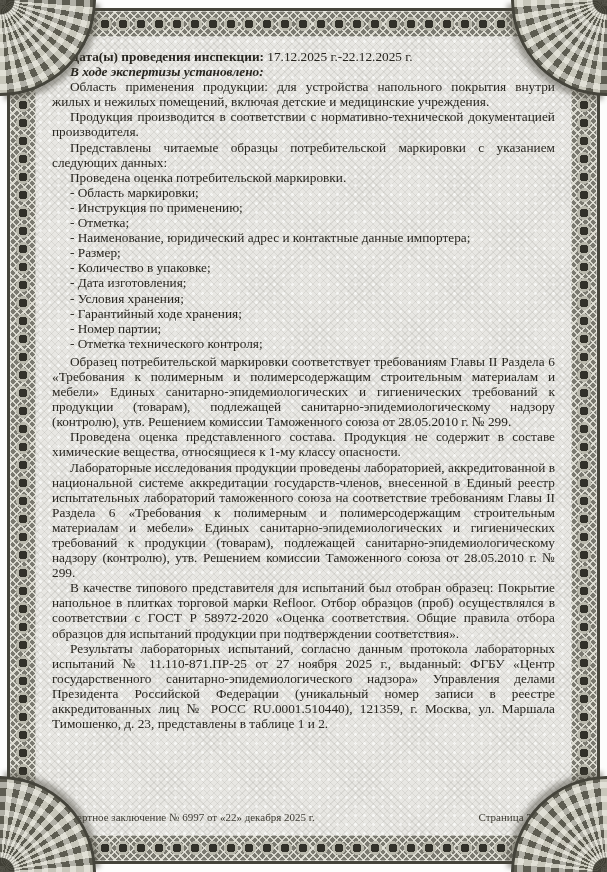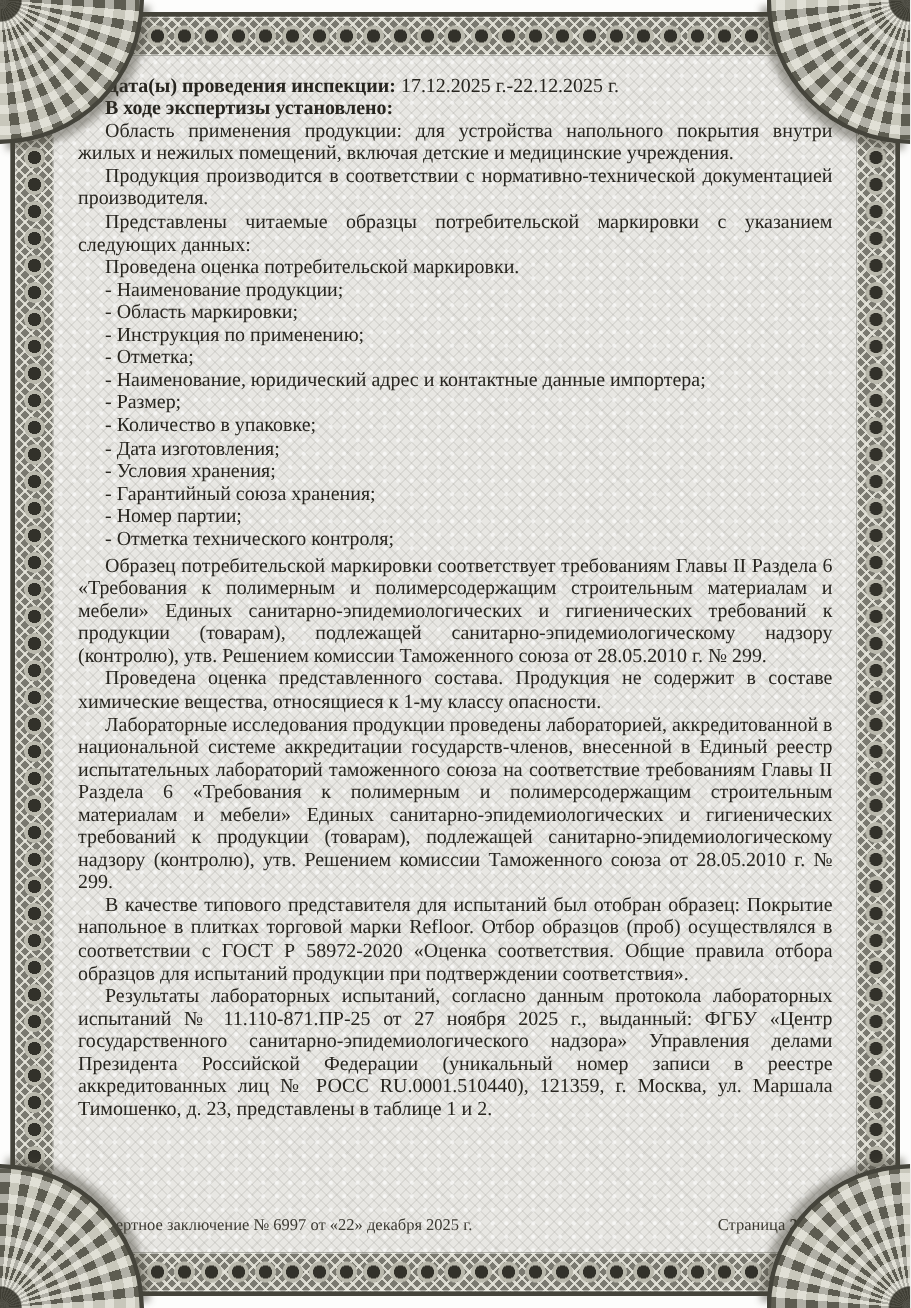--- a/index.html
+++ b/index.html
@@ -96,21 +96,21 @@
       repeating-linear-gradient(45deg, rgba(130,129,122,.14) 0 1px, rgba(0,0,0,0) 1px 5px),
       repeating-linear-gradient(135deg, rgba(130,129,122,.14) 0 1px, rgba(0,0,0,0) 1px 5px);
     background-size:9px 9px,auto,auto;
     display:flex;flex-direction:column;
     padding:12px 16px 6px 16px;box-sizing:border-box;
   }
 
   
   .body-text{font-size:13.3px;line-height:15.1px;}
   p{margin:0;text-align:justify;text-indent:18px;}
-  p.noj{text-align:left;}
+  p.noj{text-align:left;font-style:italic;}
   .bold{font-weight:bold;}
   .li{text-align:left;text-indent:18px;}
   .sp{margin-top:3px;}
   .footer{
     margin-top:auto;
     display:flex;justify-content:space-between;align-items:baseline;
     font-size:11px;color:#3b3931;
     padding:0 2px 4px 2px;
   }
   .footer b{font-weight:bold;color:#2a2822;}
@@ -143,30 +143,29 @@
     <p><span class="bold">Дата(ы) проведения инспекции:</span><span> 17.12.2025 г.-22.12.2025 г.</span></p>
 
     <p class="bold noj">В ходе экспертизы установлено:</p>
 
     <p>Область применения продукции: для устройства напольного покрытия внутри жилых и нежилых помещений, включая детские и медицинские учреждения.</p>
     <p>Продукция производится в соответствии с нормативно-технической документацией производителя.</p>
     <p>Представлены читаемые образцы потребительской маркировки с указанием следующих данных:</p>
     <p>Проведена оценка потребительской маркировки.</p>
 
     <div>
-      <p class="li">- Наименование продукции;</p>
       <p class="li">- Область маркировки;</p>
       <p class="li">- Инструкция по применению;</p>
       <p class="li">- Отметка;</p>
       <p class="li">- Наименование, юридический адрес и контактные данные импортера;</p>
       <p class="li">- Размер;</p>
       <p class="li">- Количество в упаковке;</p>
       <p class="li">- Дата изготовления;</p>
       <p class="li">- Условия хранения;</p>
-      <p class="li">- Гарантийный союза хранения;</p>
+      <p class="li">- Гарантийный ходе хранения;</p>
       <p class="li">- Номер партии;</p>
       <p class="li">- Отметка технического контроля;</p>
     </div>
 
     <p class="sp">Образец потребительской маркировки соответствует требованиям Главы II Раздела 6 «Требования к полимерным и полимерсодержащим строительным материалам и мебели» Единых санитарно-эпидемиологических и гигиенических требований к продукции (товарам), подлежащей санитарно-эпидемиологическому надзору (контролю), утв. Решением комиссии Таможенного союза от 28.05.2010 г. № 299.</p>
     <p>Проведена оценка представленного состава. Продукция не содержит в составе химические вещества, относящиеся к 1-му классу опасности.</p>
     <p>Лабораторные исследования продукции проведены лабораторией, аккредитованной в национальной системе аккредитации государств-членов, внесенной в Единый реестр испытательных лабораторий таможенного союза на соответствие требованиям Главы II Раздела 6 «Требования к полимерным и полимерсодержащим строительным материалам и мебели» Единых санитарно-эпидемиологических и гигиенических требований к продукции (товарам), подлежащей санитарно-эпидемиологическому надзору (контролю), утв. Решением комиссии Таможенного союза от 28.05.2010 г. № 299.</p>
     <p>В качестве типового представителя для испытаний был отобран образец: Покрытие напольное в плитках торговой марки Refloor. Отбор образцов (проб) осуществлялся в соответствии с ГОСТ Р 58972-2020 «Оценка соответствия. Общие правила отбора образцов для испытаний продукции при подтверждении соответствия».</p>
     <p>Результаты лабораторных испытаний, согласно данным протокола лабораторных испытаний № 11.110-871.ПР-25 от 27 ноября 2025 г., выданный: ФГБУ «Центр государственного санитарно-эпидемиологического надзора» Управления делами Президента Российской Федерации (уникальный номер записи в реестре аккредитованных лиц № РОСС RU.0001.510440), 121359, г. Москва, ул. Маршала Тимошенко, д. 23, представлены в таблице 1 и 2.</p>
 

